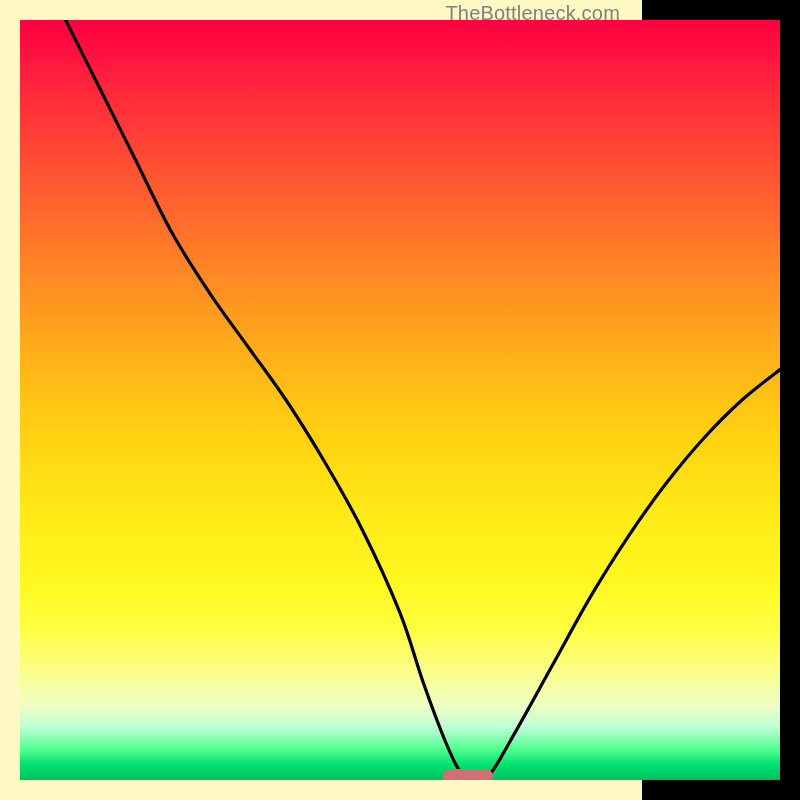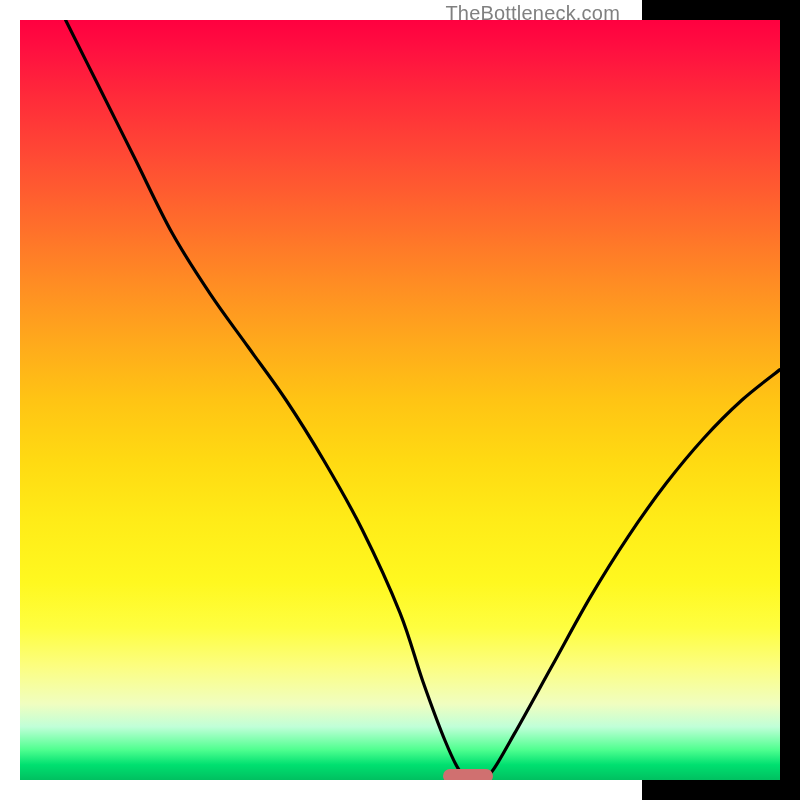--- a/index.html
+++ b/index.html
@@ -1,20 +1,20 @@
 <!DOCTYPE html>
 <html><head>
 <meta charset="utf-8">
 <style>
   * { margin: 0; padding: 0; box-sizing: border-box; }
   html, body { width: 800px; height: 800px; overflow: hidden; background: #000; }
   .frame {
     width: 642px;
     height: 800px;
-    background: #ffffff;
+    background: #fef9c3;
     position: relative;
   }
   .plot-area {
     position: absolute;
     left: 20px;
     top: 20px;
     width: 760px;
     height: 760px;
     overflow: hidden;
   }

